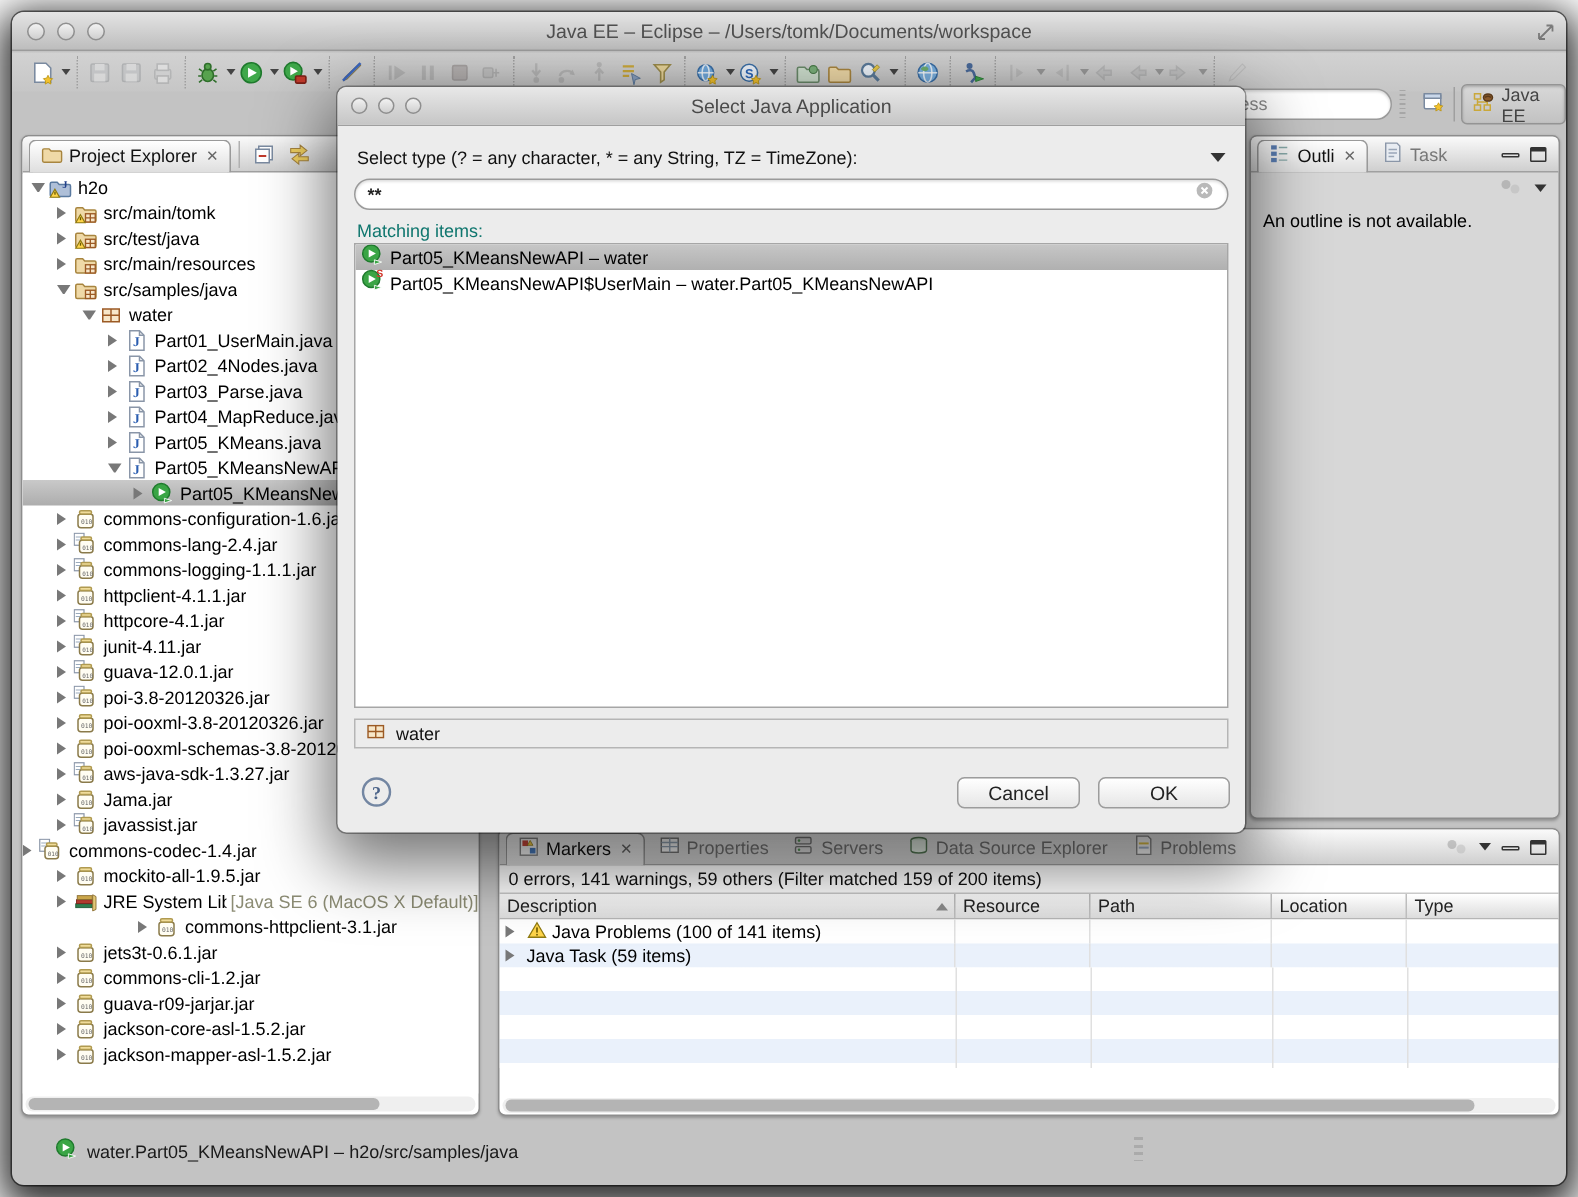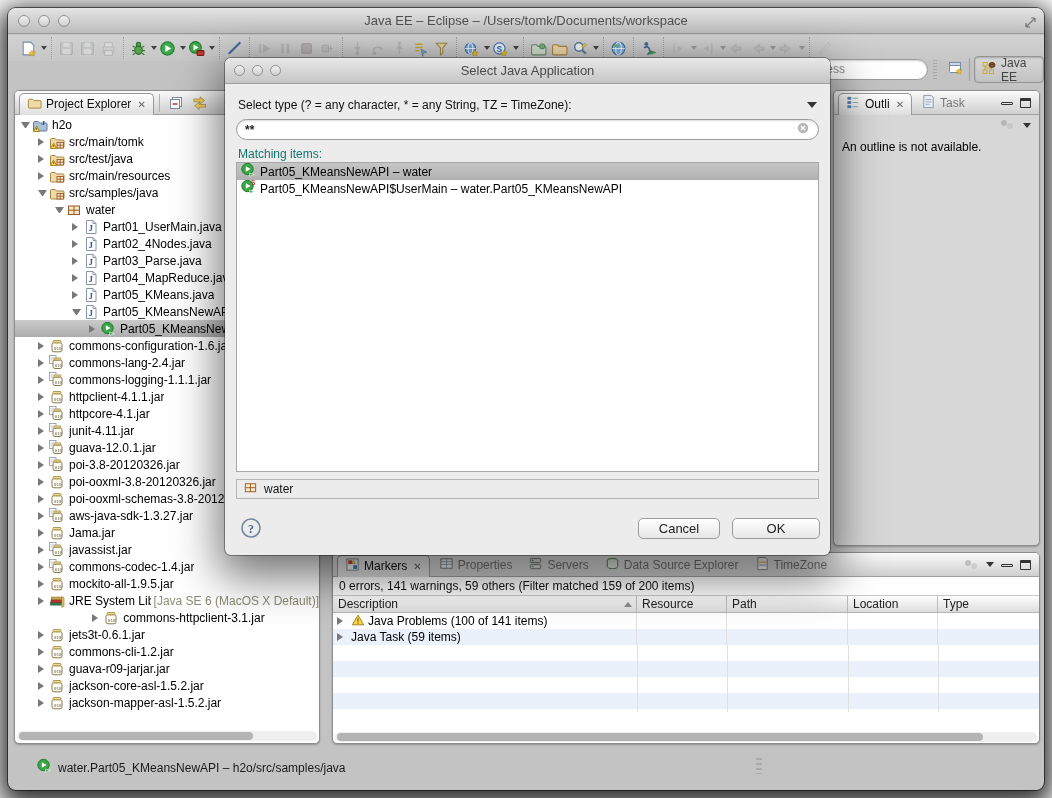--- a/index.html
+++ b/index.html
@@ -727,21 +727,21 @@
             <span class="ticon"><svg viewBox="0 0 16 16">
                 <rect x="0.5" y="0.5" width="6.5" height="8" fill="#fff" stroke="#8a96a8" stroke-width="0.8"></rect>
                 <line x1="1.5" y1="3" x2="5.5" y2="3" stroke="#9ab" stroke-width="0.7"></line>
                 <line x1="1.5" y1="5" x2="5.5" y2="5" stroke="#9ab" stroke-width="0.7"></line>
                 <path d="M5.5 5.2h6a1.5 1.5 0 0 1 1.5 1.5v4.8a2 2 0 0 1-2 2H6a2 2 0 0 1-2-2V6.7a1.5 1.5 0 0 1 1.5-1.5z" fill="#fffdf2" stroke="#8a7a4a"></path>
                 <rect x="5" y="3" width="7" height="2" rx="1" fill="#f0dc9a" stroke="#b09a50"></rect>
                 <text x="5.8" y="11.8" font-size="4" fill="#666" font-family="DejaVu Sans Mono,monospace">010</text>
               </svg></span>
             <span class="tlabel">javassist.jar</span>
           </div>
-          <div class="trow" style="padding-left: 23px;">
+          <div class="trow" style="">
             <span class="twisty closed"></span>
             <span class="ticon"><svg viewBox="0 0 16 16">
                 <rect x="0.5" y="0.5" width="6.5" height="8" fill="#fff" stroke="#8a96a8" stroke-width="0.8"></rect>
                 <line x1="1.5" y1="3" x2="5.5" y2="3" stroke="#9ab" stroke-width="0.7"></line>
                 <line x1="1.5" y1="5" x2="5.5" y2="5" stroke="#9ab" stroke-width="0.7"></line>
                 <path d="M5.5 5.2h6a1.5 1.5 0 0 1 1.5 1.5v4.8a2 2 0 0 1-2 2H6a2 2 0 0 1-2-2V6.7a1.5 1.5 0 0 1 1.5-1.5z" fill="#fffdf2" stroke="#8a7a4a"></path>
                 <rect x="5" y="3" width="7" height="2" rx="1" fill="#f0dc9a" stroke="#b09a50"></rect>
                 <text x="5.8" y="11.8" font-size="4" fill="#666" font-family="DejaVu Sans Mono,monospace">010</text>
               </svg></span>
             <span class="tlabel">commons-codec-1.4.jar</span>
@@ -901,21 +901,21 @@
                 <path d="M2.5 4.5v7a5.5 2 0 0 0 11 0v-7" fill="#eaf4ea" stroke="#567a56"></path>
               </svg></span>
             <span>Data Source Explorer</span>
           </div>
           <div class="vtab">
             <span><svg viewBox="0 0 16 16">
                 <path d="M3 1.5h8l2 2v11H3z" fill="#fff" stroke="#888"></path>
                 <rect x="4.5" y="6" width="7" height="1.4" fill="#e8c84a"></rect>
                 <rect x="4.5" y="9" width="7" height="1.4" fill="#a8b8d0"></rect>
               </svg></span>
-            <span>TimeZone</span>
+            <span>Problems</span>
           </div>
           <div class="hdr-right">
             <span class="dots"></span>
             <span class="menu-tri"></span>
             <span class="wbtn-min"></span>
             <span class="wbtn-max"></span>
           </div>
         </div>
       <div class="summary-line">0 errors, 141 warnings, 59 others (Filter matched 159 of 200 items)</div>
       <div class="mcols" id="markers-cols">

